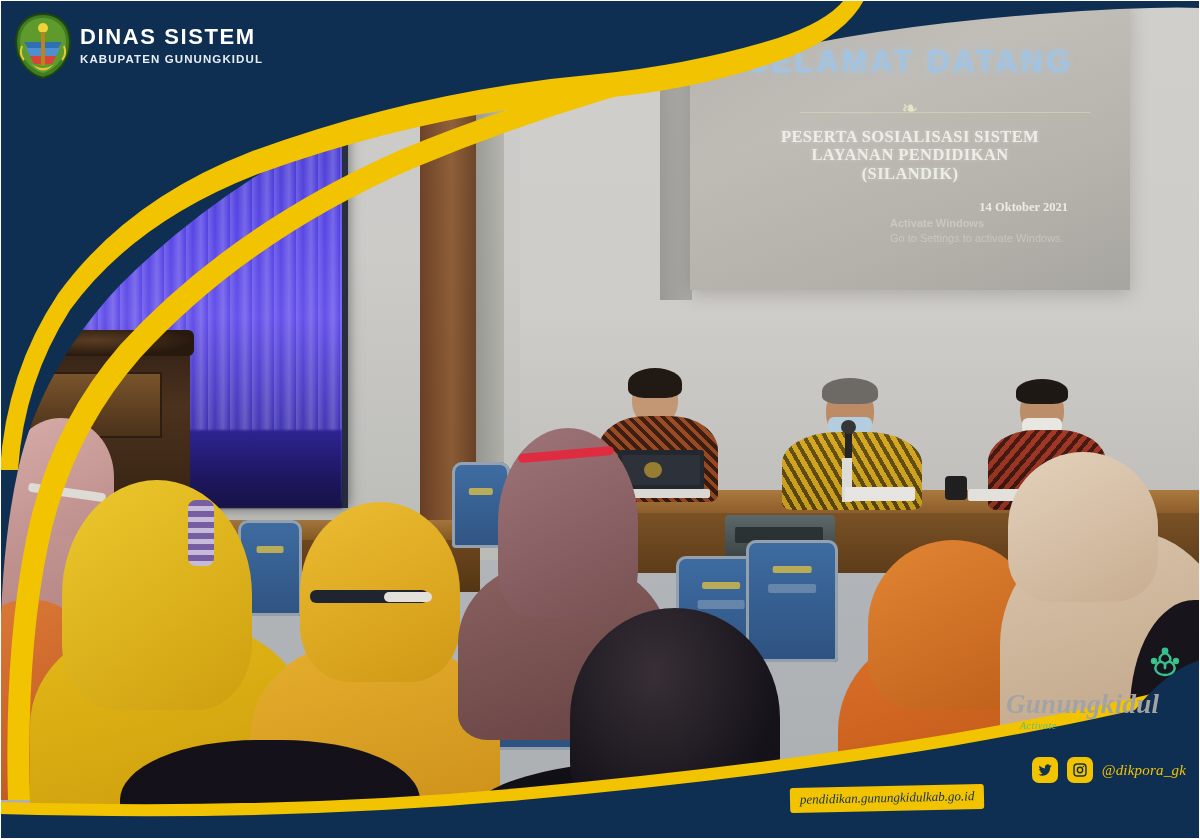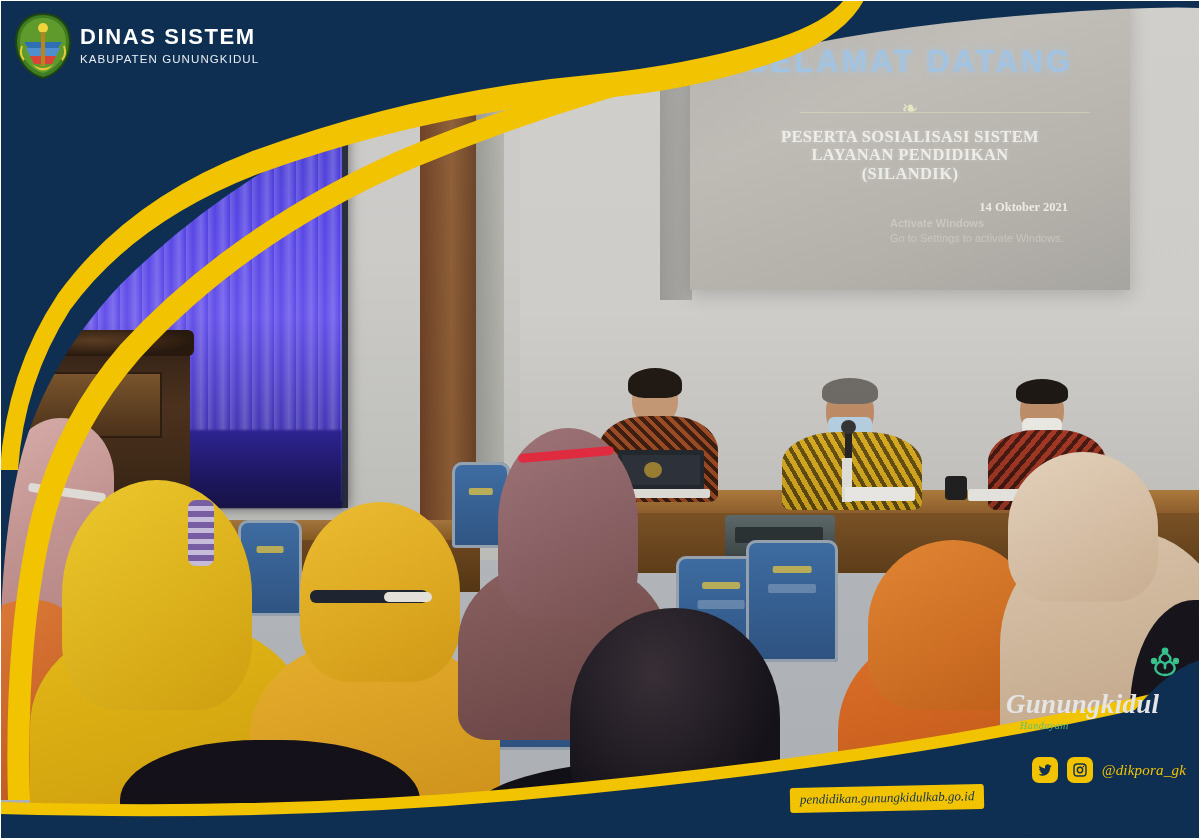--- a/index.html
+++ b/index.html
@@ -177,32 +177,32 @@
   #frame{position:absolute;inset:0;pointer-events:none;}
 
   
   .hdr-text{
     position:absolute;left:80px;top:26px;color:#ffffff;
   }
   .hdr-title{
     font-size:22px;font-weight:bold;letter-spacing:1.6px;line-height:1;
   }
   .hdr-sub{
-    font-size:11.5px;font-weight:normal;letter-spacing:1.1px;margin-top:5px;
+    font-size:11.5px;font-weight:bold;letter-spacing:1.1px;margin-top:5px;
     color:#e8eef5;
   }
   #crest{
     position:absolute;left:12px;top:12px;width:62px;height:68px;
   }
 
   
   .brand{position:absolute;right:16px;bottom:108px;width:178px;text-align:left;}
   .brand-name{
     font-family:"Liberation Serif", serif;
-    font-style:italic;font-weight:bold;font-size:27px;color:#e5e5e5;
+    font-style:italic;font-weight:bold;font-size:27px;color:#a3a3a3;
     letter-spacing:.3px;line-height:1;
   }
   .brand-tag{
     font-family:"Liberation Serif", serif;font-style:italic;
     font-size:10px;color:#5fbf76;margin-top:2px;letter-spacing:.5px;
     padding-left:14px;
   }
   .soc-row{position:absolute;display:flex;align-items:center;gap:9px;}
   .soc-ico{
     width:26px;height:26px;border-radius:7px;background:#f2c300;
@@ -446,21 +446,21 @@
       <path d="M21,8 C16,10 14,14 17,17"></path>
       <path d="M21,8 C26,10 28,14 25,17"></path>
       <circle cx="21" cy="6" r="2.2" fill="#36c08e"></circle>
       <circle cx="10" cy="16" r="2" fill="#7ed957"></circle>
       <circle cx="32" cy="16" r="2" fill="#7ed957"></circle>
     </g>
   </svg>
 
   <div class="brand">
     <div class="brand-name">Gunungkidul</div>
-    <div class="brand-tag">Handayani</div>
+    <div class="brand-tag">Activate</div>
   </div>
 
   <div class="soc-row" style="right:14px;bottom:56px;justify-content:flex-end;width:170px;">
     <div class="soc-ico">
       <svg viewBox="0 0 24 24" width="16" height="16" fill="#14324f">
         <path d="M22 5.8c-.7.3-1.5.5-2.3.6.8-.5 1.5-1.3 1.8-2.2-.8.5-1.6.8-2.5 1A4 4 0 0 0 12 8.8c0 .3 0 .6.1.9-3.3-.2-6.3-1.8-8.3-4.3a4 4 0 0 0 1.2 5.3c-.6 0-1.2-.2-1.8-.5 0 2 1.4 3.6 3.2 4a4 4 0 0 1-1.8.1 4 4 0 0 0 3.7 2.8A8 8 0 0 1 2 18.7a11.3 11.3 0 0 0 6.2 1.8c7.4 0 11.5-6.2 11.5-11.5v-.5c.8-.6 1.5-1.3 2.3-2.7z"></path>
       </svg>
     </div>
     <div class="soc-ico">
       <svg viewBox="0 0 24 24" width="16" height="16" fill="none" stroke="#14324f" stroke-width="2.2">

